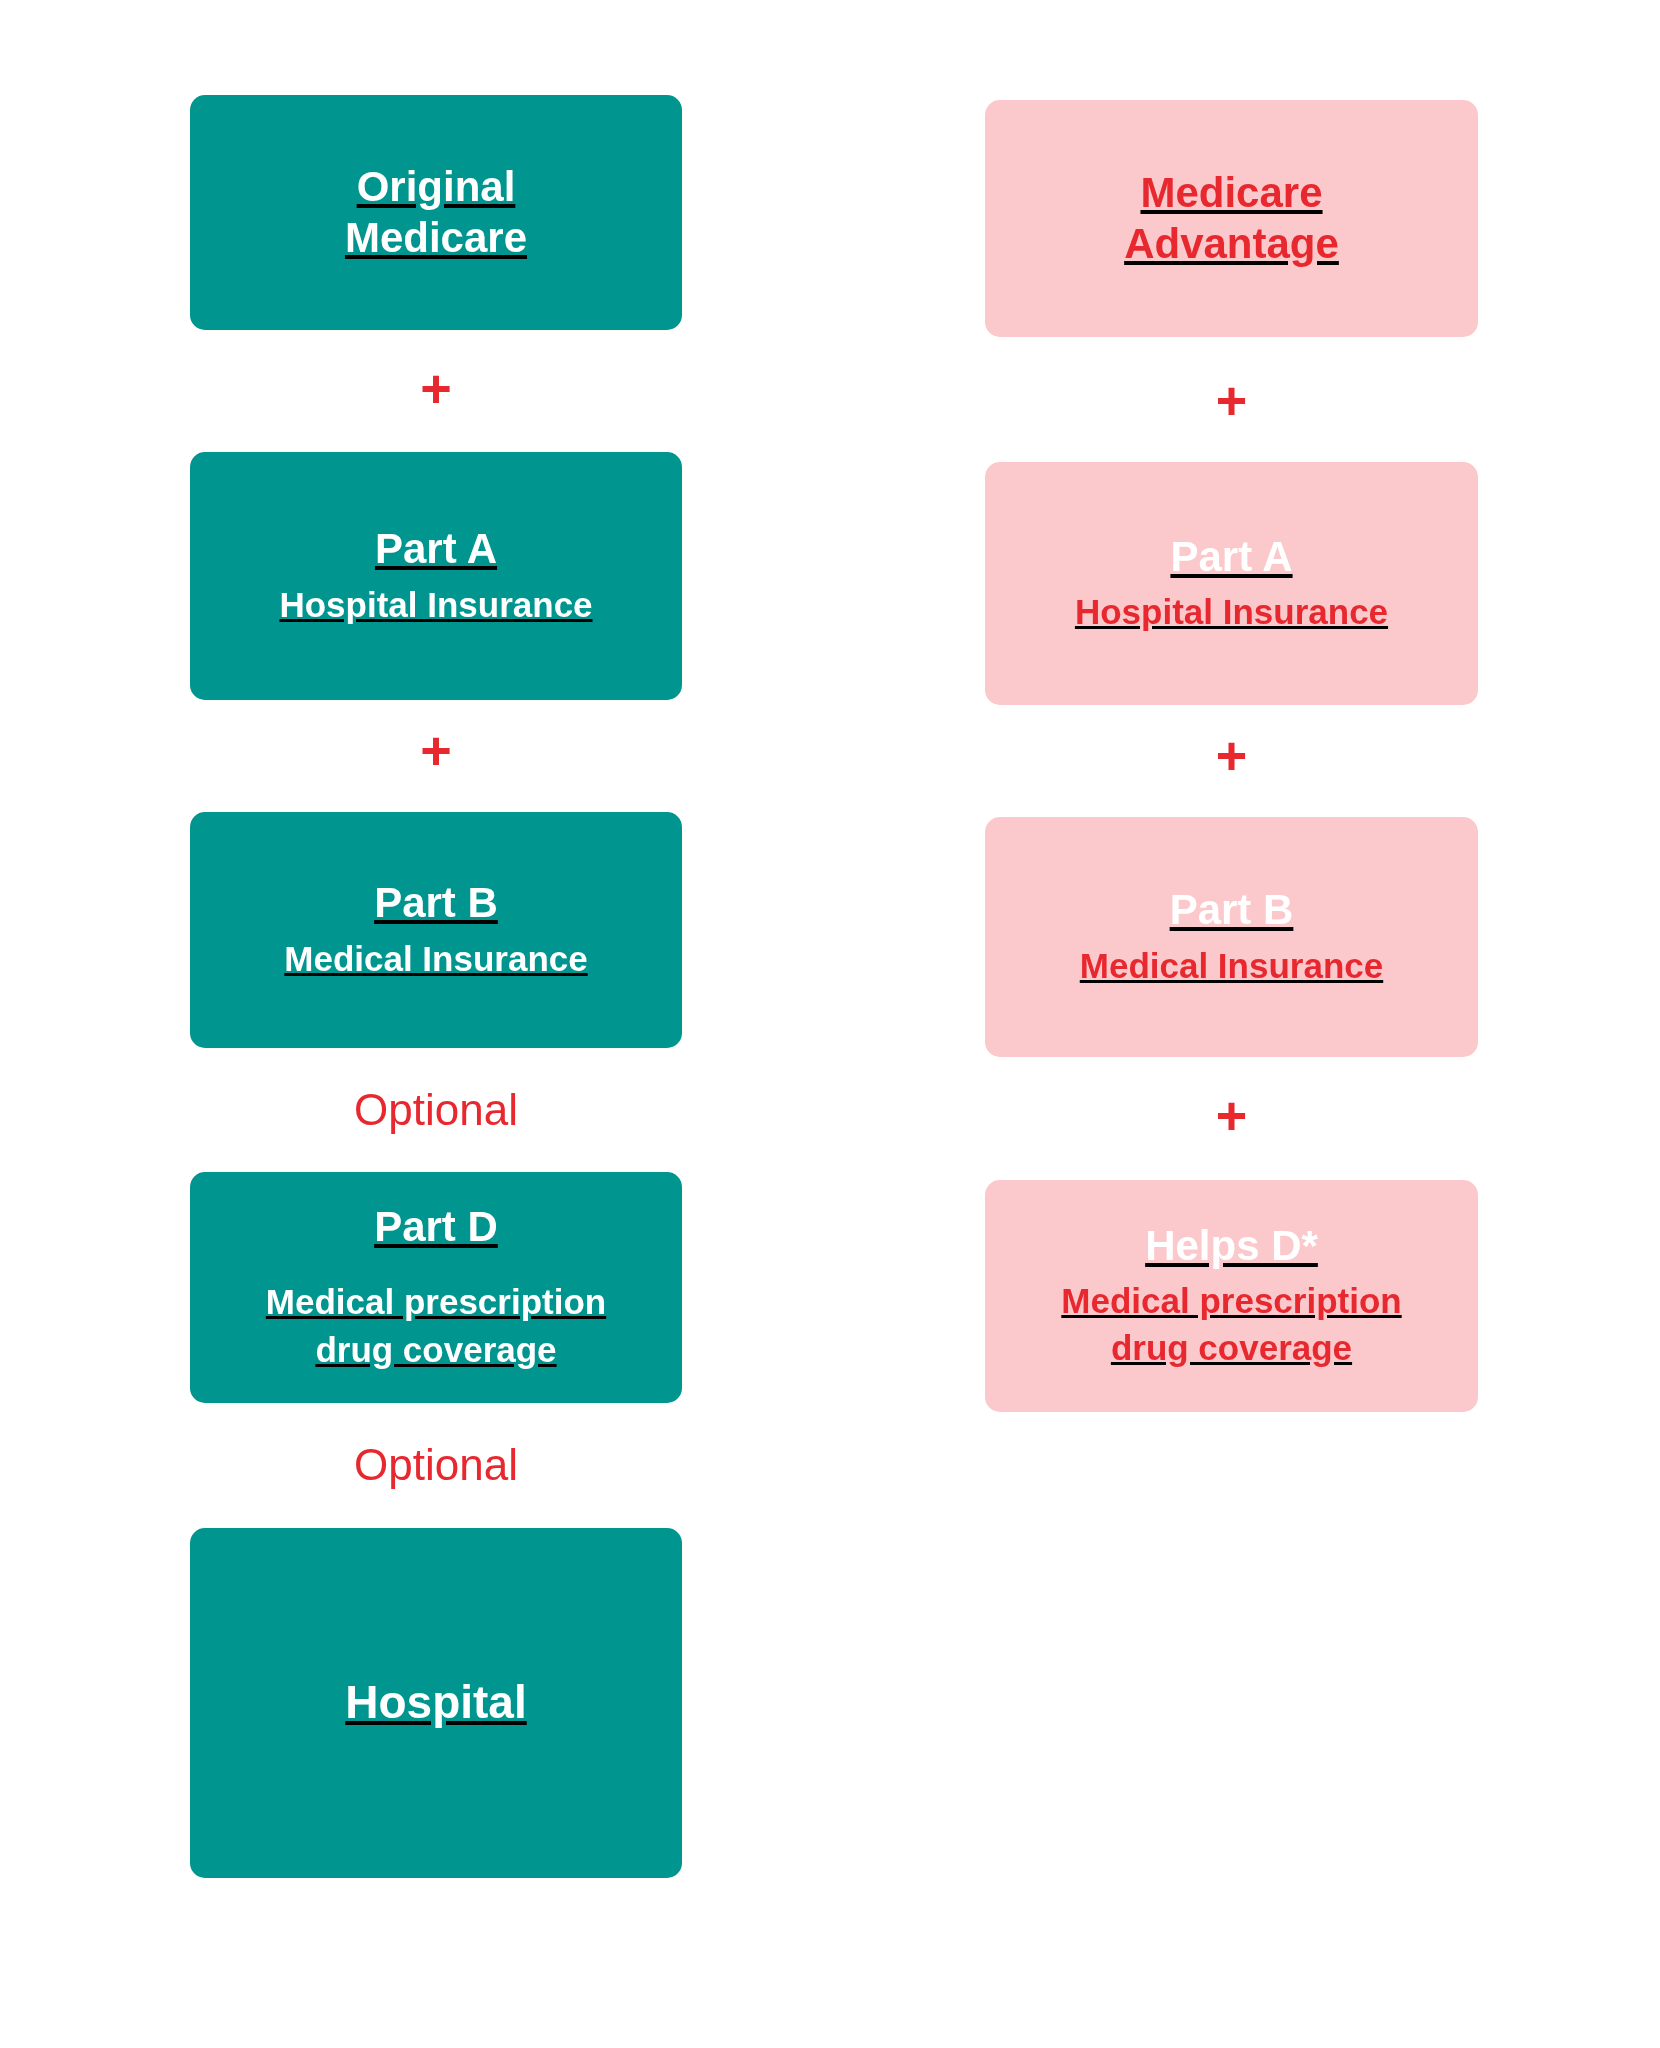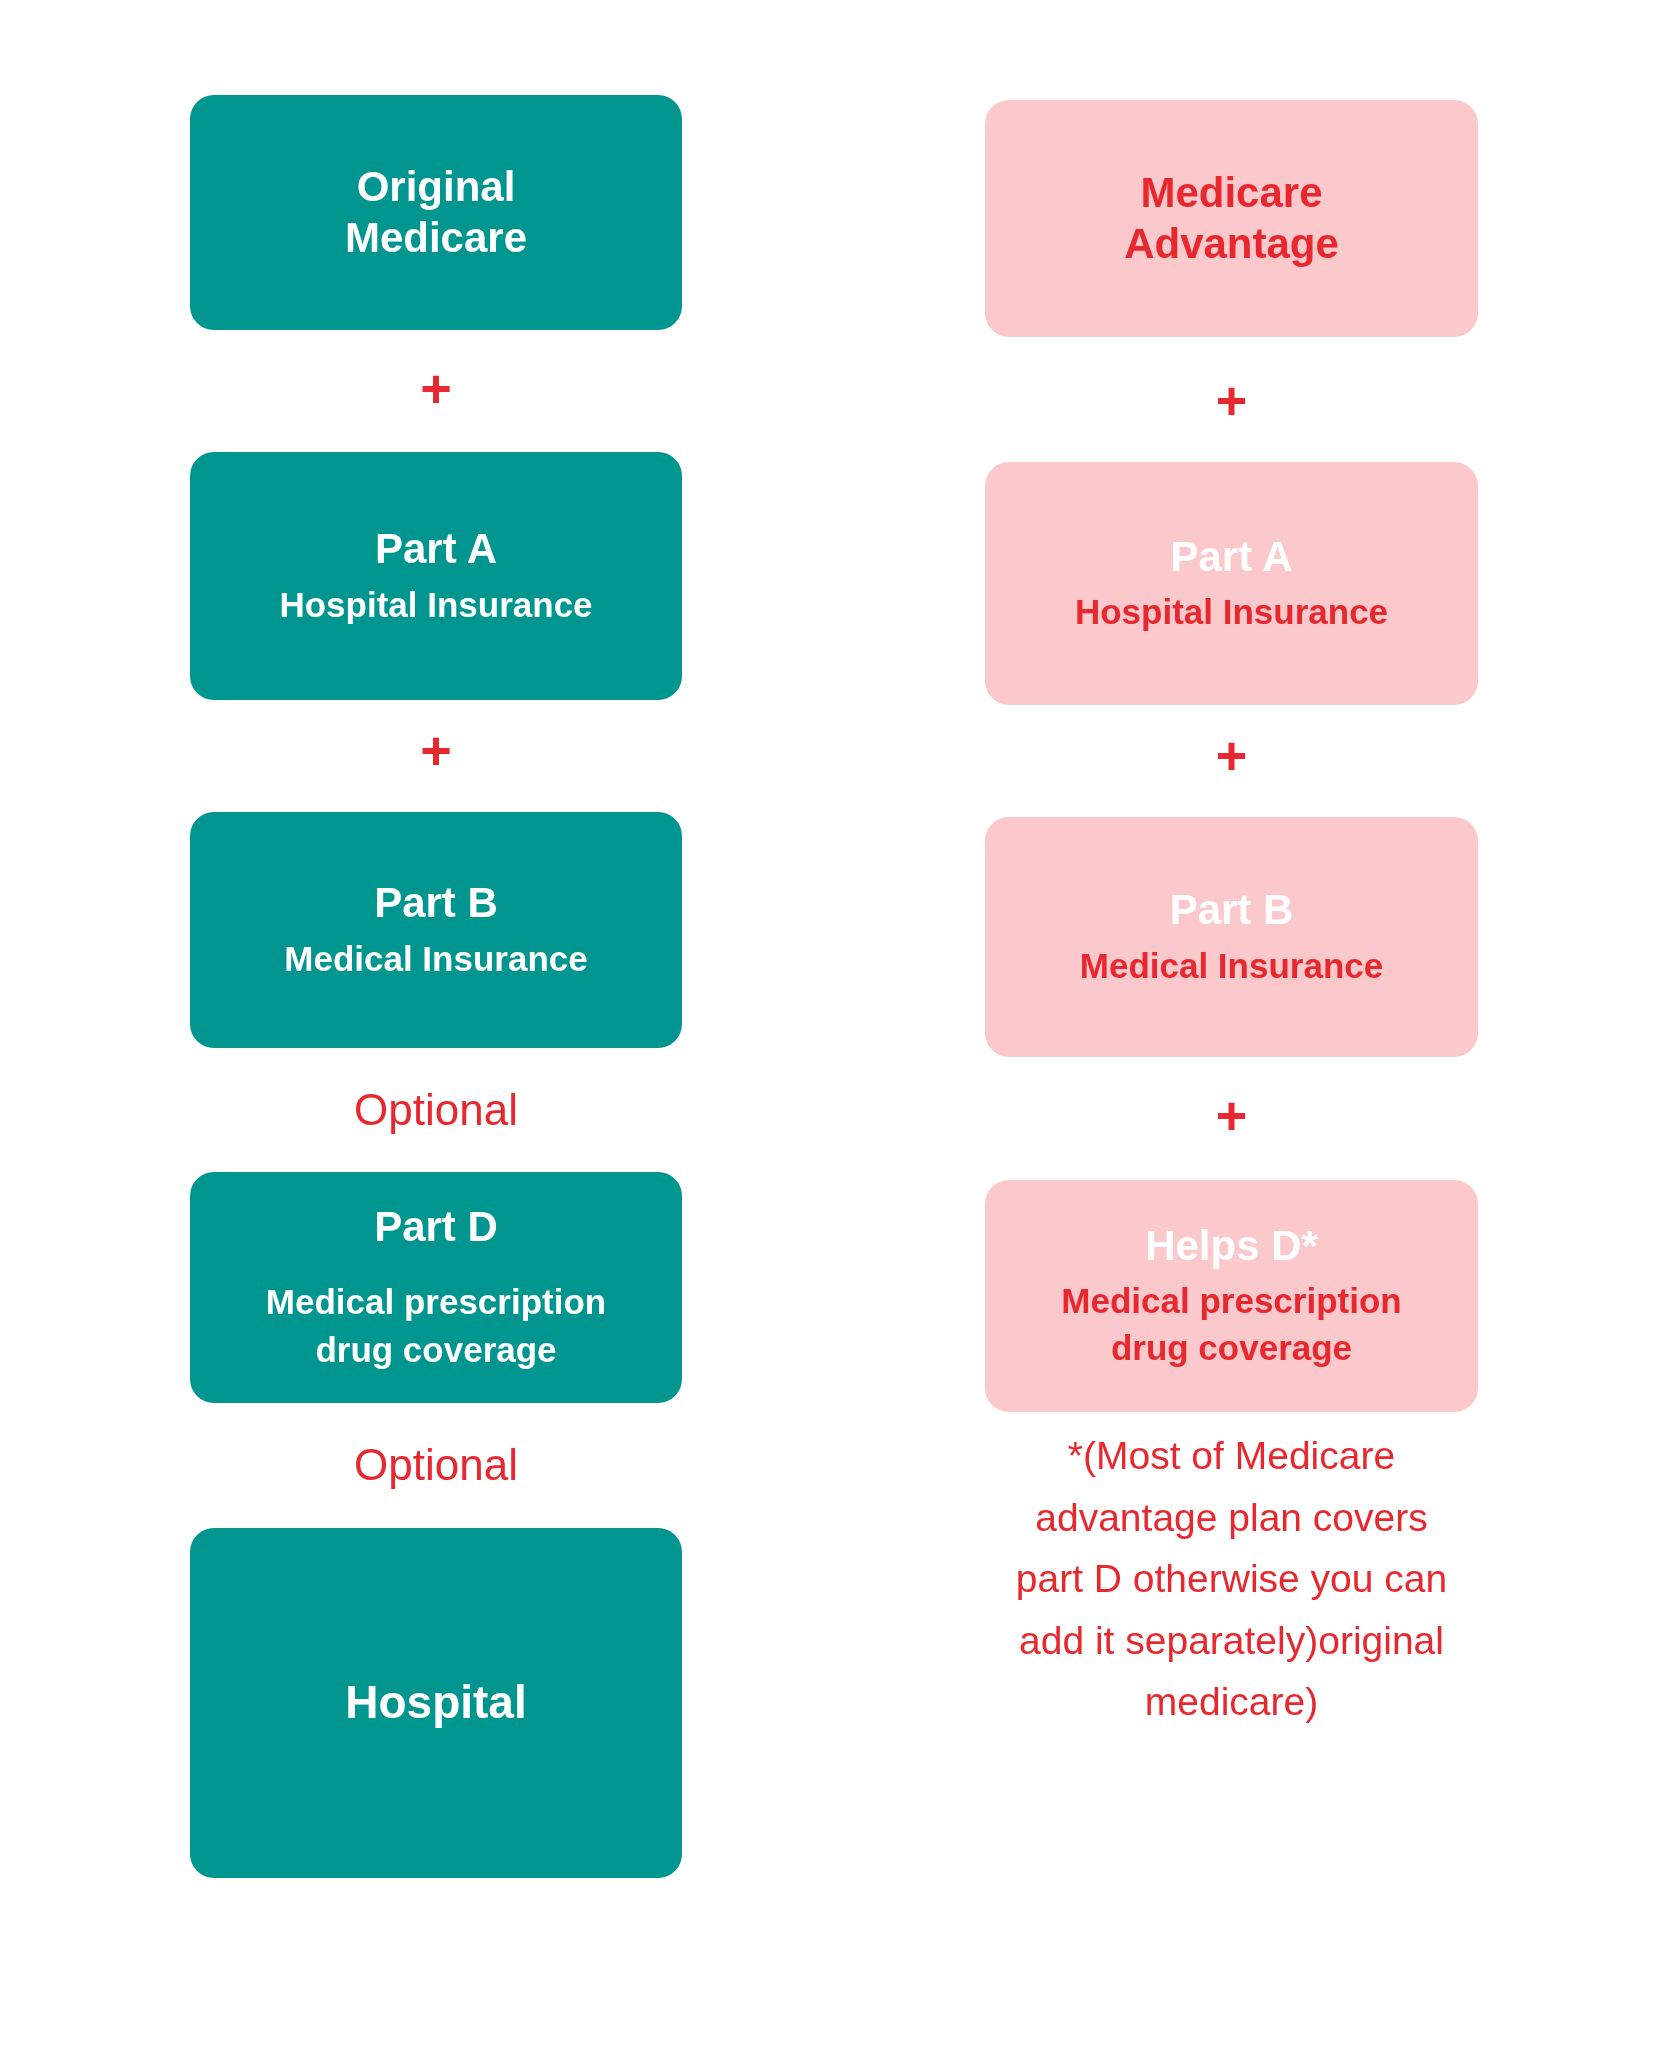--- a/index.html
+++ b/index.html
@@ -13,26 +13,27 @@
   .canvas {
     position: relative;
     width: 1660px;
     height: 2048px;
     background: #ffffff;
     font-family: "Liberation Sans", sans-serif;
     overflow: hidden;
   }
   .box {
     position: absolute;
-    border-radius: 24px;
+    border-radius: 15px;
     display: flex;
     flex-direction: column;
     align-items: center;
     justify-content: center;
     text-align: center;
+    text-decoration: underline;
   }
   .box.teal { background: var(--teal); }
   .box.pink { background: var(--pink); }
 
   .box-title {
     font-size: 42px;
     font-weight: 700;
     line-height: 1.2;
     color: var(--white);
     white-space: pre-line;
@@ -153,19 +154,14 @@
   <div class="connector r-col" style="top:1087px;height:56px;">
     <span class="plus">+</span>
   </div>
 
   <div class="box pink r-col" style="top:1180px;height:232px;">
     <div class="box-title">Helps D*</div>
     <div class="box-subtitle red">Medical prescription
 drug coverage</div>
   </div>
 
-  <div class="footnote r-col" style="top:1425px;">*(Most of Medicare
-advantage plan covers
-part D otherwise you can
-add it separately)original
-medicare)</div>
 
 </div>
 
 </body></html>

